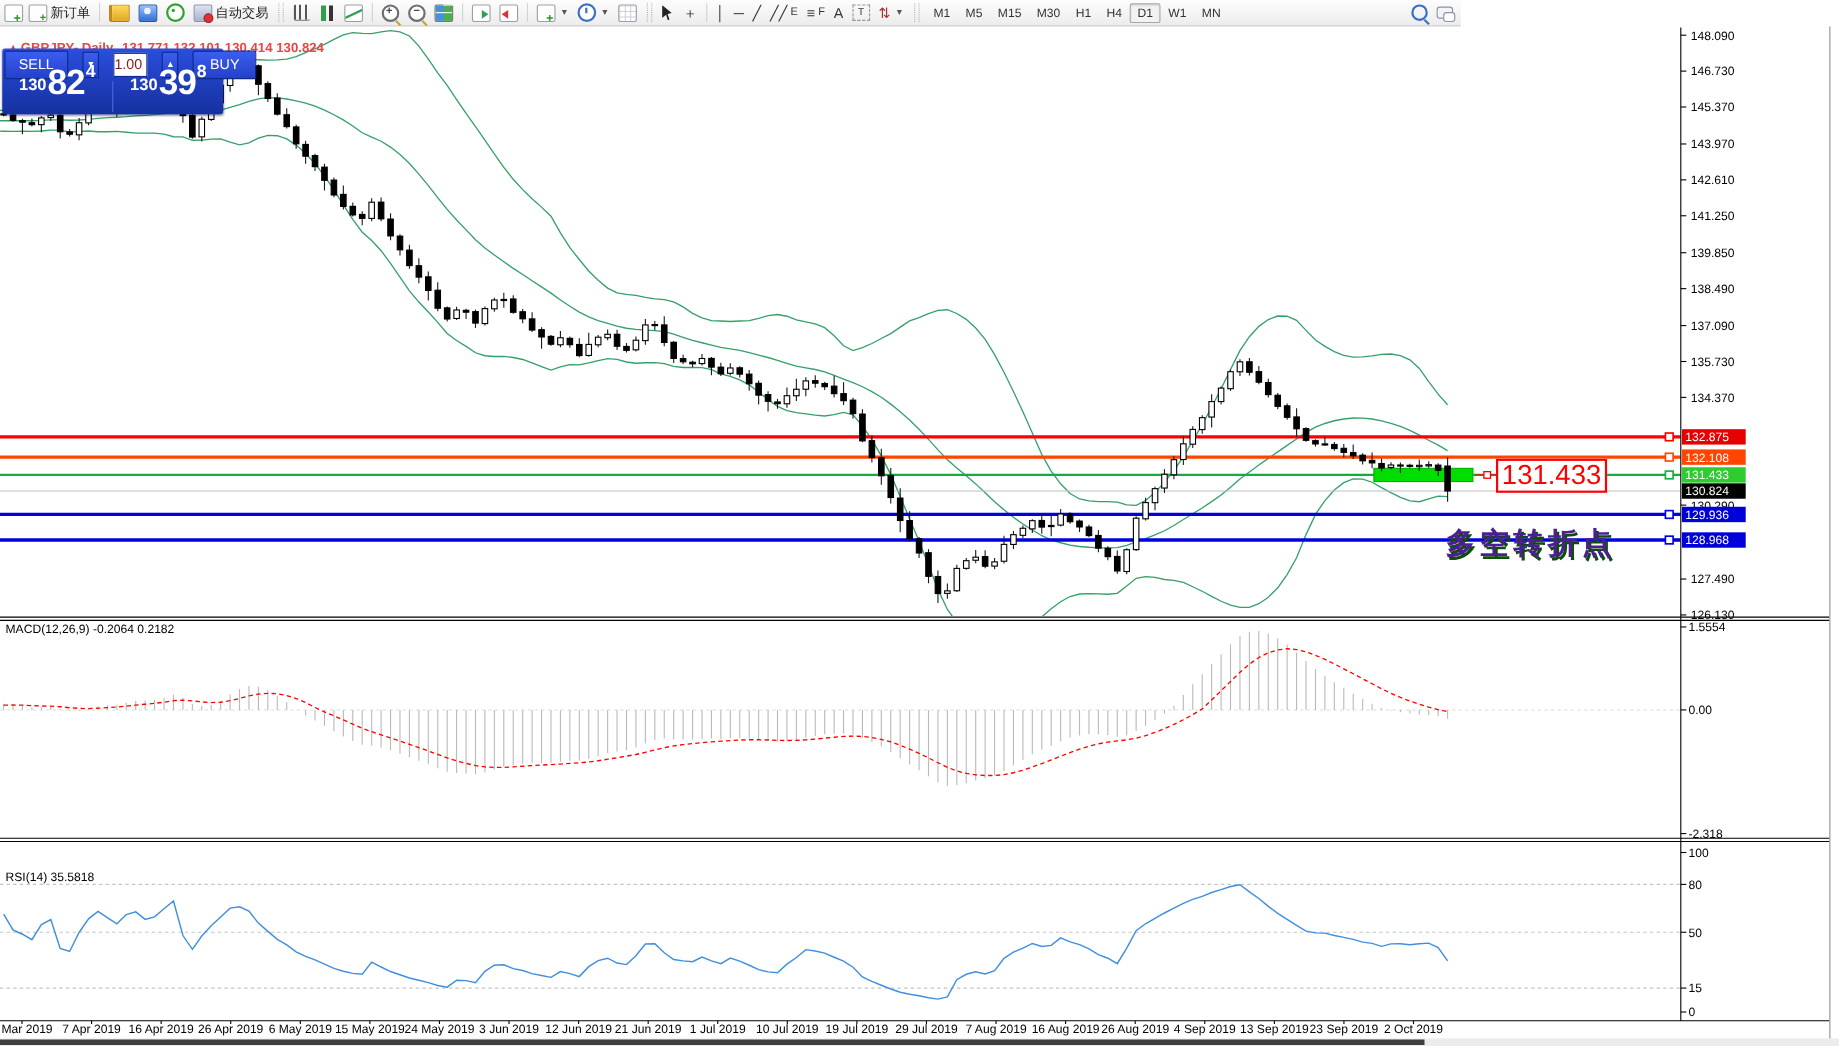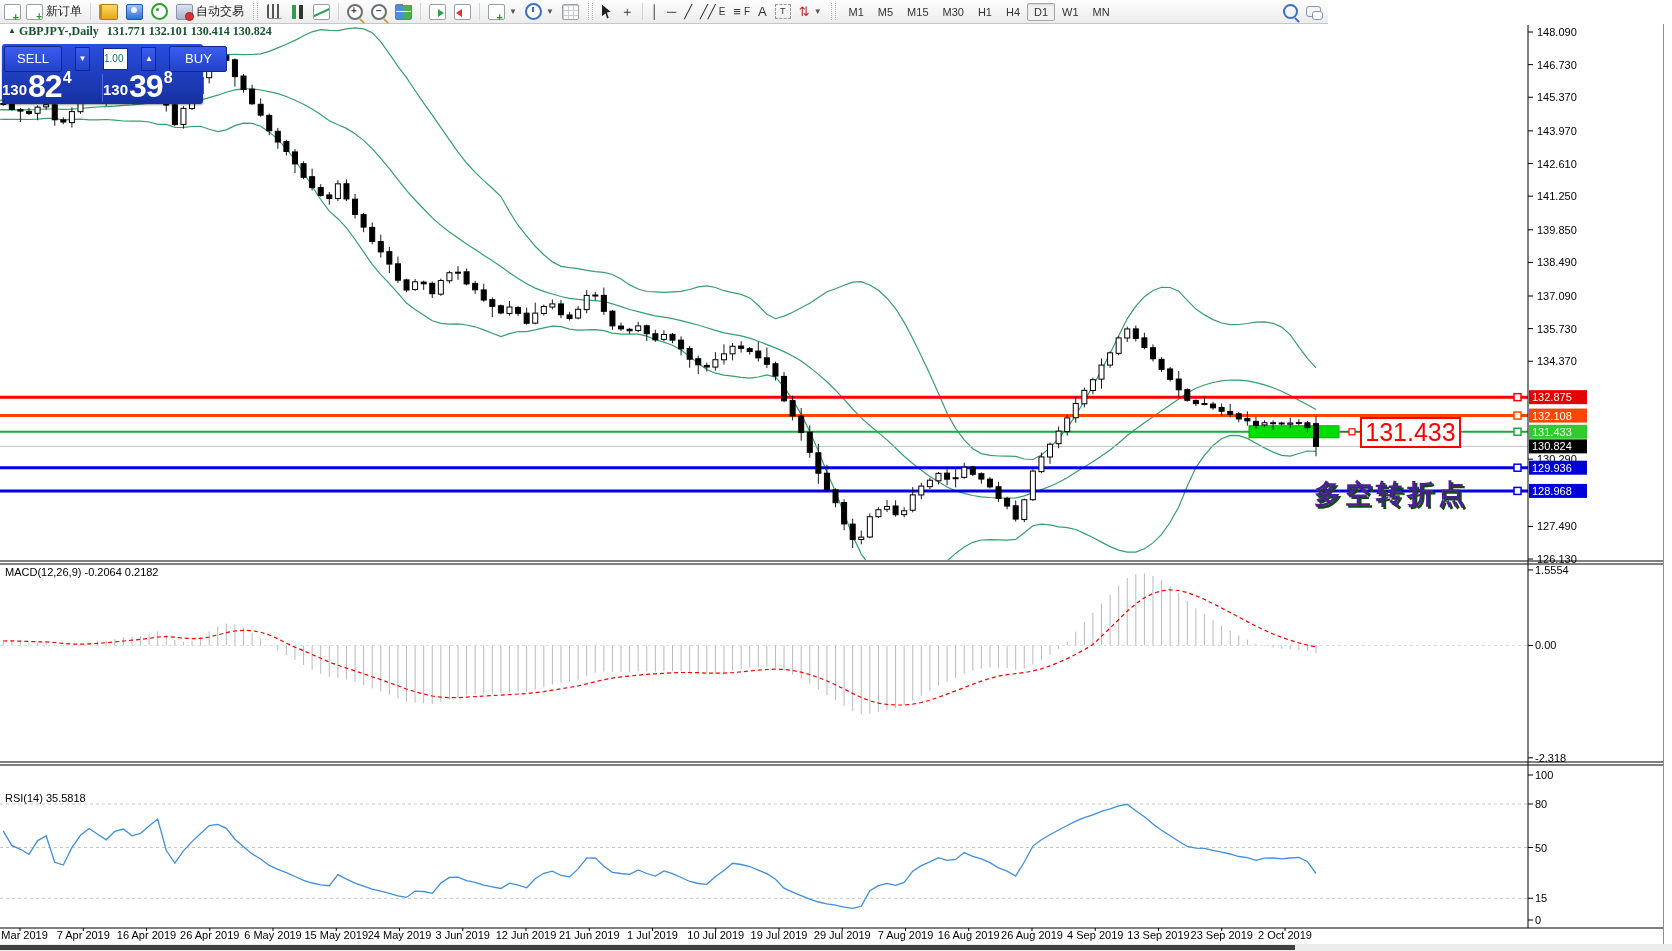--- a/index.html
+++ b/index.html
@@ -47,34 +47,34 @@
   .ico-cursor{width:11px;height:14px;background:#222;clip-path:polygon(0 0,80% 52%,46% 58%,62% 95%,48% 100%,34% 64%,0 84%);border-radius:0;}
   .glyph{font-size:13px;color:#333;line-height:14px;flex:none;}
   .glyph.small{font-size:10px;}
   .tlabel-box{width:14px;height:13px;border:1px dashed #999;font-size:9px;color:#333;text-align:center;line-height:13px;flex:none;}
   .ico-search{width:11px;height:11px;border:2px solid #3a6fc4;border-radius:50%;position:relative;flex:none;}
   .ico-search::after{content:"";position:absolute;right:-4px;bottom:-4px;width:6px;height:2px;background:#3a6fc4;transform:rotate(45deg);}
   .ico-chat{width:13px;height:9px;border:1px solid #8a93aa;border-radius:3px;background:#f2f4f8;position:relative;flex:none;}
   .ico-chat::after{content:"";position:absolute;right:-3px;bottom:-4px;width:9px;height:7px;border:1px solid #8a93aa;border-radius:3px;background:#fff;}
   
   #chart-svg{position:absolute;left:0;top:0;z-index:1;}
-  .chart-title{position:absolute;left:8px;top:24px;z-index:20;font-size:12px;font-weight:bold;color:#14532d;font-family:Liberation Serif, serif;}
+  .chart-title{position:absolute;left:8px;top:36px;z-index:20;font-size:12px;font-weight:bold;color:#ef4444;}
   .chart-title .tri{font-size:8px;vertical-align:2px;margin-right:3px;}
   .chart-title .ohlc{margin-left:8px;font-weight:bold;}
   
   .ocp{position:absolute;left:2px;top:44px;width:201px;height:60px;z-index:25;border-radius:3px;
     background:linear-gradient(#2a4ede,#15309f);box-shadow:0 1px 2px #0006;color:#fff;}
   .ocp-top{display:flex;align-items:center;height:26px;padding:2px 2px 0 2px;gap:13px;}
   .ocp-btn{flex:none;width:56px;height:24px;border:1px solid #0f2a8c;border-radius:2px;color:#fff;
     background:linear-gradient(#3b5df0,#2342c8);font-size:13px;text-align:center;line-height:24px;}
   .ocp-spin{flex:none;width:13px;height:22px;background:linear-gradient(#3b5df0,#2342c8);border:1px solid #0f2a8c;
     color:#fff;font-size:8px;text-align:center;line-height:22px;}
-  .ocp-vol{flex:1;height:20px;background:#fff;color:#0f766e;font-size:10px;text-align:right;line-height:20px;padding-right:4px;border:1px solid #0f2a8c;}
+  .ocp-vol{flex:1;height:20px;background:#fff;color:#7f1d1d;font-size:13px;text-align:right;line-height:20px;padding-right:4px;border:1px solid #0f2a8c;}
   .ocp-prices{display:flex;height:32px;}
-  .ocp-px{flex:1;display:flex;align-items:flex-end;justify-content:flex-start;padding-bottom:3px;}
+  .ocp-px{flex:1;display:flex;align-items:flex-end;justify-content:center;padding-bottom:15px;}
   .ocp-px .sm{font-size:15px;font-weight:bold;margin:0 1px 3px 0;}
   .ocp-px .big{font-size:32px;font-weight:bold;line-height:30px;letter-spacing:-1px;}
   .ocp-px .sup{font-size:16px;font-weight:bold;margin:0 0 14px 1px;}
   .ocp-div{width:1px;background:#4a69e8;margin:2px 0;}
   
   .ind-label{position:absolute;left:5px;z-index:15;font-size:11px;color:#000;}
   
   .callout{position:absolute;left:1360px;top:417px;width:97px;height:27px;z-index:15;
     border:2px solid #ff0000;background:#fff;color:#ff0000;font-size:25px;line-height:27px;text-align:center;}
   .cn-note{position:absolute;left:1314px;top:476px;z-index:15;font-size:27px;font-weight:bold;

